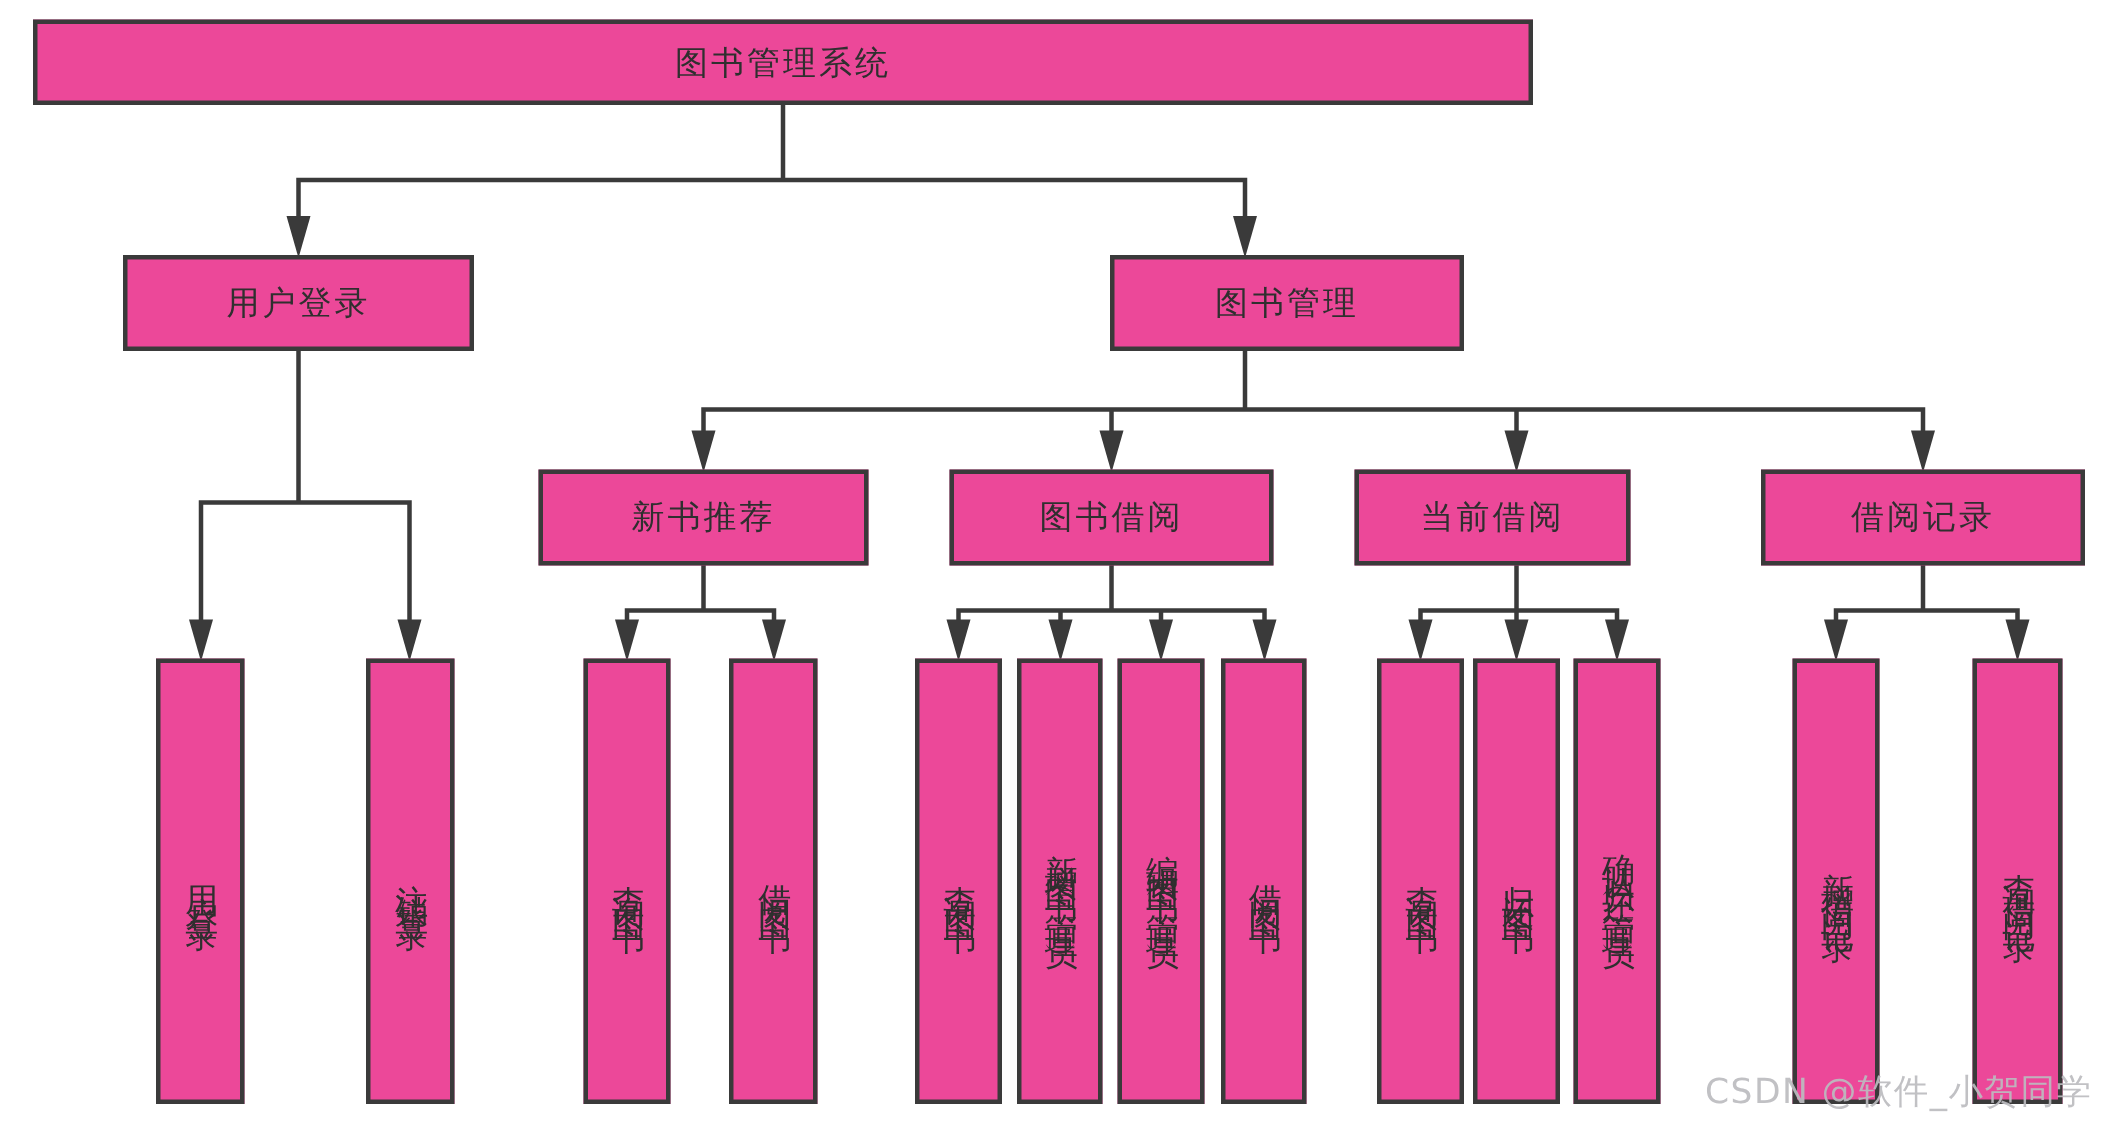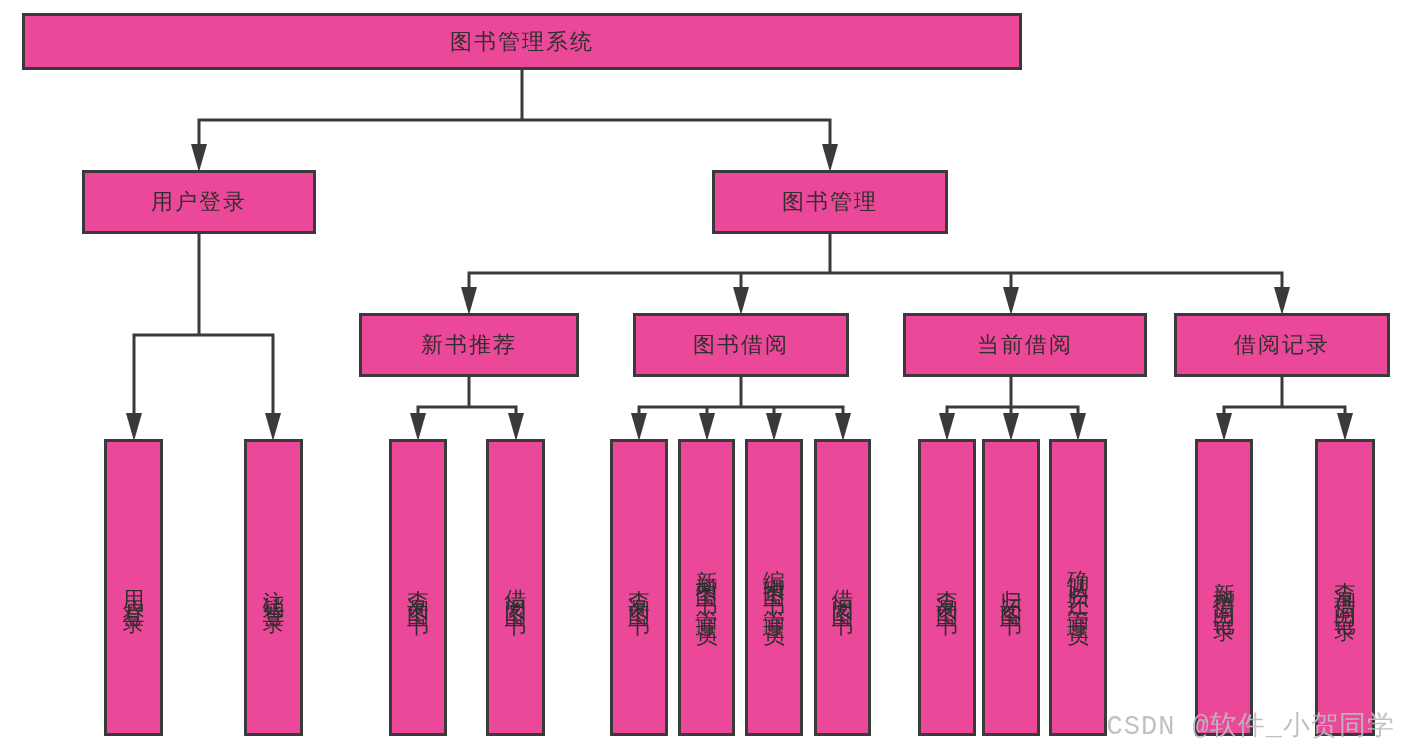--- a/index.html
+++ b/index.html
@@ -31,47 +31,46 @@
     writing-mode: vertical-rl;
     text-orientation: mixed;
     font-size: 22px;
     line-height: 1;
     letter-spacing: 8px;
     white-space: normal;
   }
   
   .n-root  { left: 22px;  top: 13px;  width: 1000px; height: 57px; }
   .n-login { left: 82px;  top: 170px; width: 234px;  height: 64px; }
-  .n-mgmt  { left: 712px; top: 170px; width: 236px;  height: 64px; }
+  .n-mgmt  { left: 740px; top: 170px; width: 236px;  height: 64px; }
   .n-g0 { left: 359px;  top: 313px; width: 220px; height: 64px; }
   .n-g1 { left: 633px;  top: 313px; width: 216px; height: 64px; }
-  .n-g2 { left: 903px;  top: 313px; width: 244px; height: 64px; }
+  .n-g2 { left: 903px;  top: 313px; width: 184px; height: 64px; }
   .n-g3 { left: 1174px; top: 313px; width: 216px; height: 64px; }
   .n-l0  { left: 104px;  width: 59px; }
   .n-l1  { left: 244px;  width: 59px; }
   .n-l2  { left: 389px;  width: 58px; }
   .n-l3  { left: 486px;  width: 59px; }
   .n-l4  { left: 610px;  width: 58px; }
   .n-l5  { left: 678px;  width: 57px; }
   .n-l6  { left: 745px;  width: 58px; }
   .n-l7  { left: 814px;  width: 57px; }
   .n-l8  { left: 918px;  width: 58px; }
   .n-l9  { left: 982px;  width: 58px; }
   .n-l10 { left: 1049px; width: 58px; }
   .n-l11 { left: 1195px; width: 58px; }
   .n-l12 { left: 1315px; width: 60px; }
   .watermark {
     position: absolute;
     right: 10px; bottom: 4px;
-    font-size: 27px;
+    font-size: 23px;
     letter-spacing: 1px;
     color: var(--wm, #bcbcc0);
     z-index: 5;
     opacity: 0.92;
-    font-family: Liberation Mono, monospace;
   }
 </style>
 </head>
 <body style="background: rgb(255, 255, 255);">
 
 <div class="stage">
 
   <svg class="wires" width="1405" height="747" viewBox="0 0 1405 747">
     <g stroke="currentColor" stroke-width="3" fill="none" stroke-linecap="square">
       <path d="M522 70 V120 M199 120 H830 M199 120 V150 M830 120 V150"></path>

